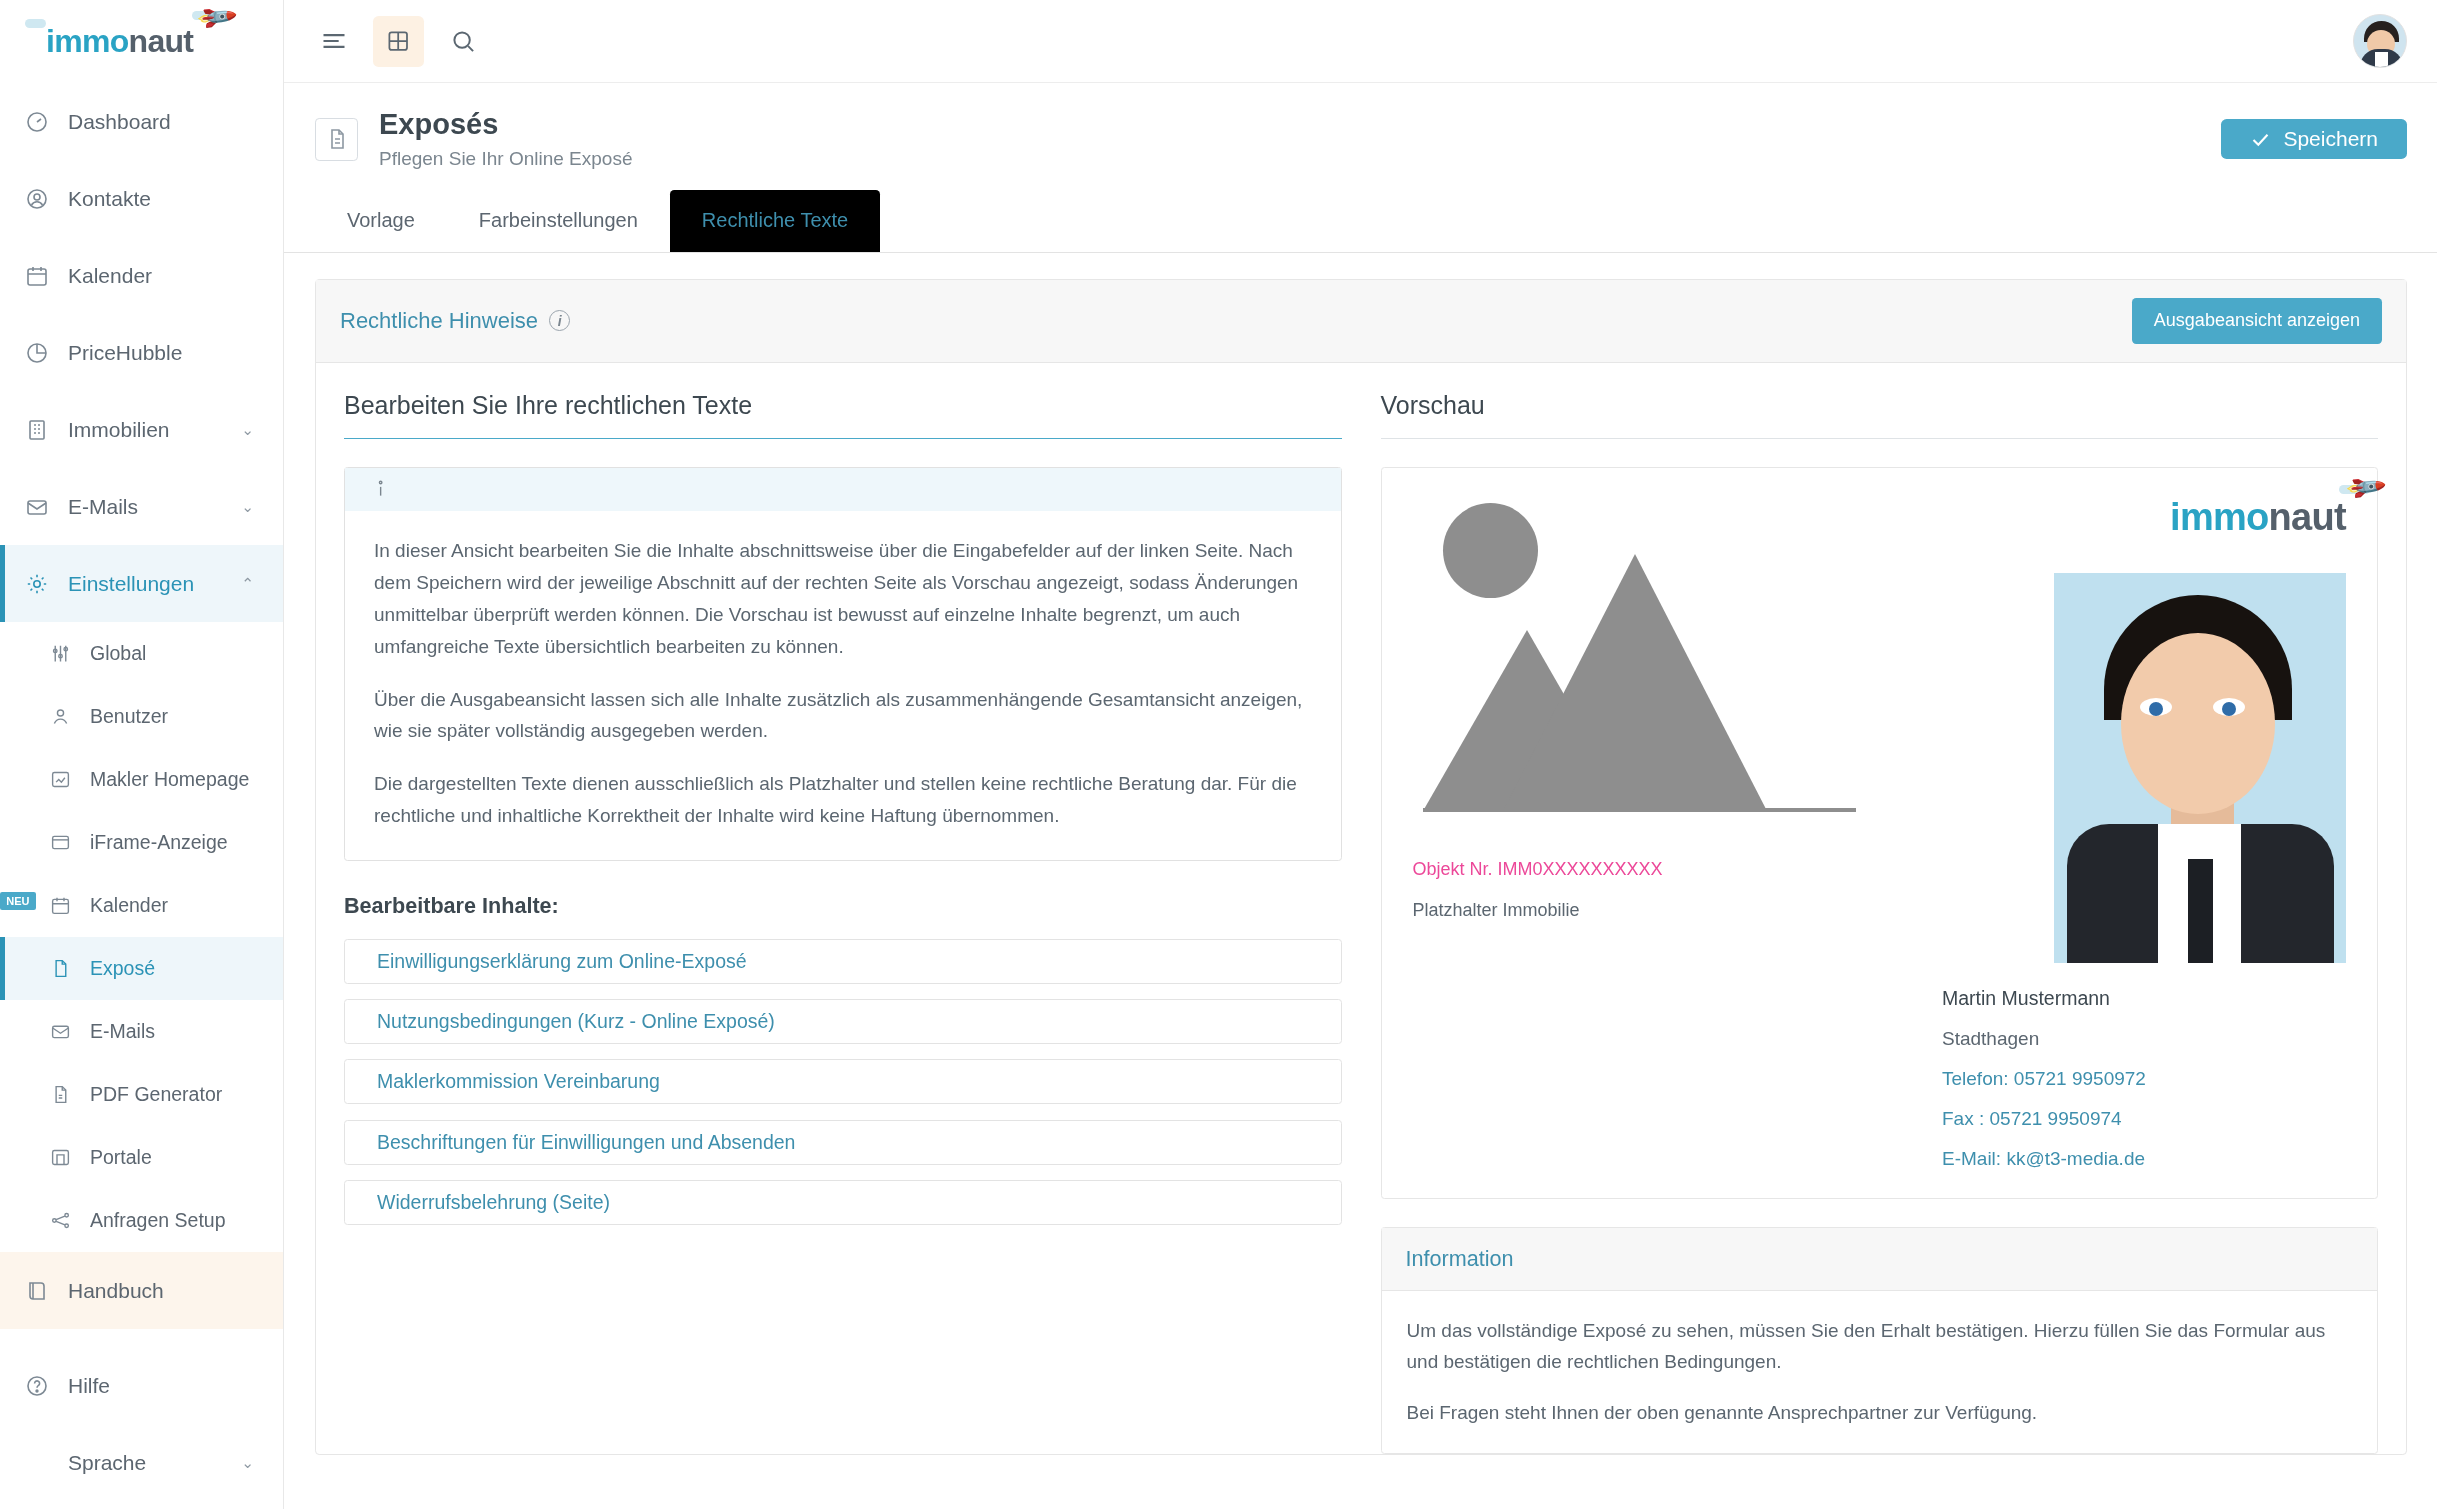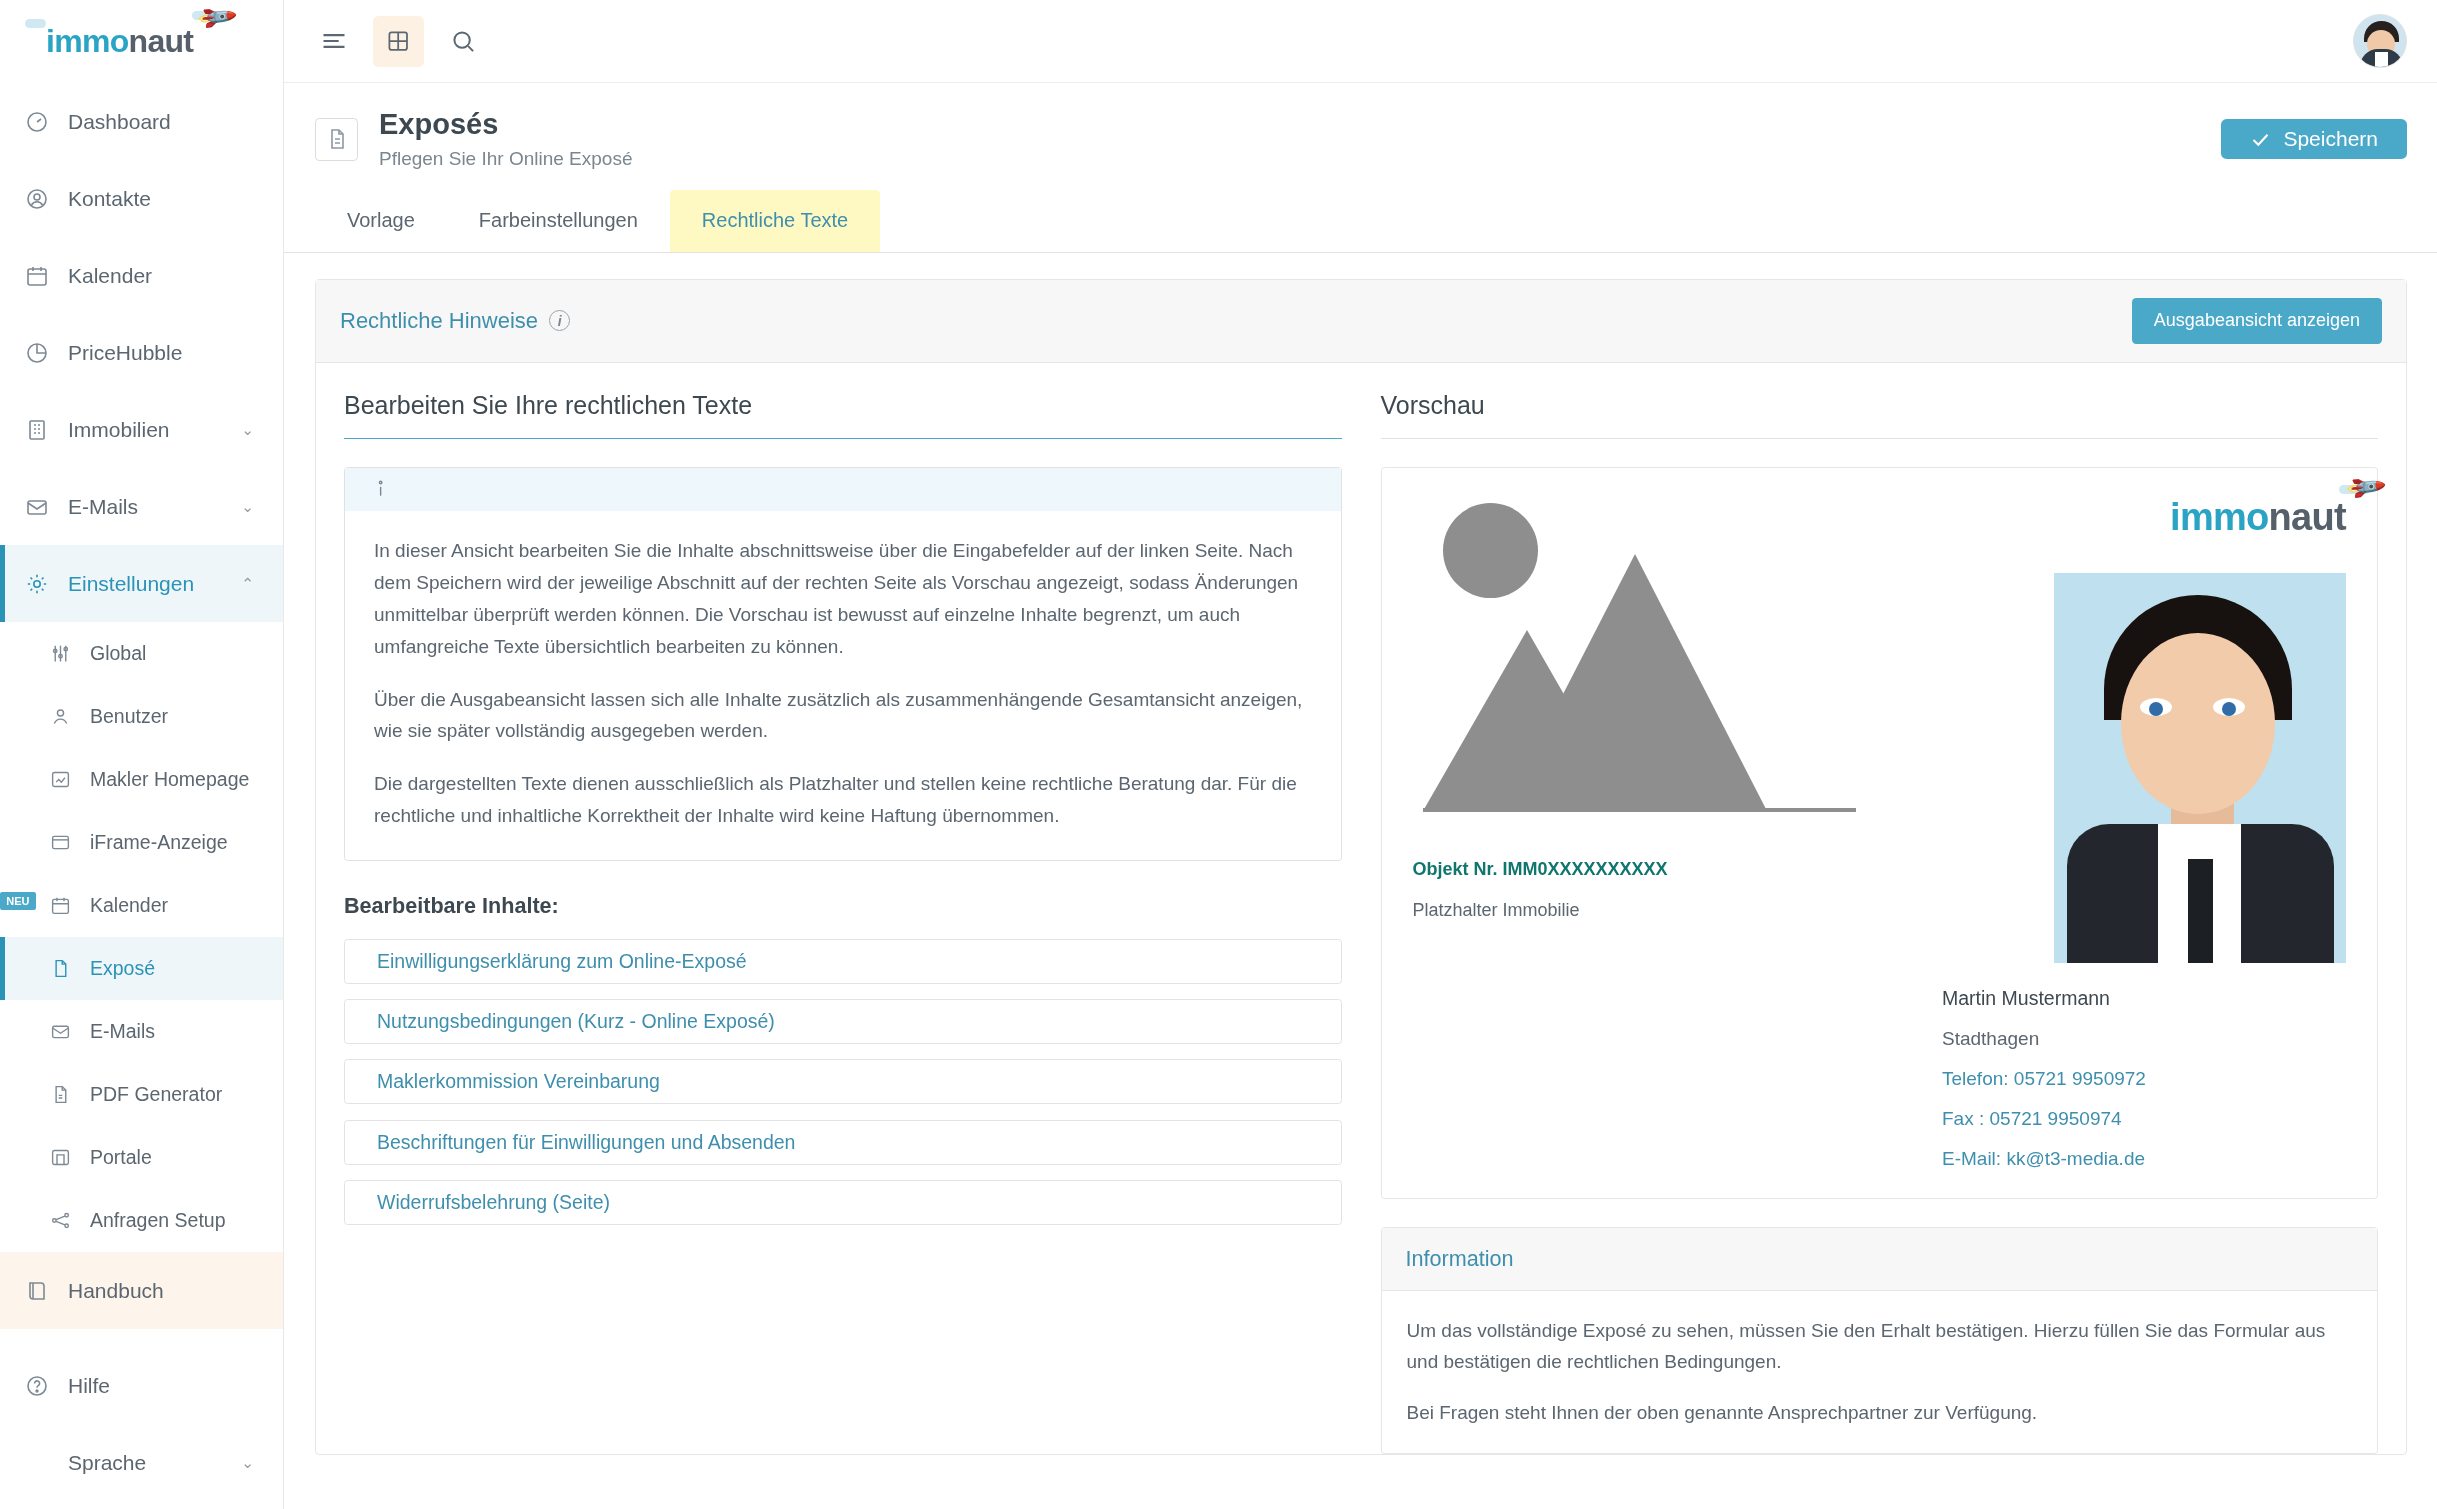--- a/index.html
+++ b/index.html
@@ -91,21 +91,21 @@
     display: flex; align-items: center; gap: 12.5px;
     font-family: "Liberation Sans", sans-serif;
   }
 
   
   .tabs { display: flex; border-bottom: 0.7px solid #e3e3e3; padding-left: 31px; }
   .tab {
     font-size: 20px; color: #5c6670; padding: 19.5px 32px; cursor: pointer;
     border-radius: 4.2px 4.2px 0 0;
   }
-  .tab.active { background: #fef9c3; color: #3e8fad; }
+  .tab.active { background: #000000; color: #3e8fad; }
 
   
   .panel { margin: 26.4px 31px 0 31px; border: 0.7px solid #e6e6e6; border-radius: 4.2px; background: #fff; }
   .panel-head {
     background: #f7f7f7; border-bottom: 0.7px solid #e6e6e6;
     display: flex; align-items: center; padding: 18px 24px;
   }
   .panel-title { font-size: 22px; color: #3e8fad; }
   .info-circle {
     width: 21px; height: 21px; border-radius: 50%; border: 1.4px solid #9aa4ad;
@@ -141,21 +141,21 @@
   
   .preview-card { border: 0.7px solid #e6e6e6; border-radius: 3.5px; margin-top: 28px; padding: 28px 31px; display: flex; gap: 25px; }
   .pv-left { flex: 1 1 0; min-width: 0; }
   .pv-img { position: relative; width: 100%; height: 355px; }
   .mountain-big { position: absolute; left: 18%; bottom: 40px; width: 0; height: 0;
     border-left: 132px solid transparent; border-right: 132px solid transparent; border-bottom: 257px solid #8e8e8e; }
   .mountain-small { position: absolute; left: 2%; bottom: 40px; width: 0; height: 0;
     border-left: 104px solid transparent; border-right: 104px solid transparent; border-bottom: 181px solid #8e8e8e; }
   .ground { position: absolute; left: 2%; right: 12%; bottom: 39px; height: 4.2px; background: #8e8e8e; }
   .sun { position: absolute; left: 6%; top: 7px; width: 95px; height: 95px; border-radius: 50%; background: #8e8e8e; }
-  .pv-objnr { font-size: 18px; font-weight: 700; color: #0f766e; margin-top: 8.3px; }
+  .pv-objnr { font-size: 18px; font-weight: 400; color: #ec4899; margin-top: 8.3px; }
   .pv-place { font-size: 18px; color: #5b6670; margin-top: 19.5px; }
 
   .pv-right { flex: 0 0 404px; }
   .pv-logo { display: flex; justify-content: flex-end; position: relative; height: 77px; }
   .pv-logo .logo-text { font-size: 38px; }
   .portrait { width: 292px; height: 390px; background: #bfe0ef; margin-left: auto; position: relative; overflow: hidden; }
   .p-hair { position:absolute; left:50px; top:22px; width:188px; height:125px; background:#17120f; border-radius: 94px 94px 0 0; }
   .p-face { position:absolute; left:67px; top:60px; width:154px; height:181px; background:#f2cbab; border-radius: 77px / 90px; }
   .p-eye { position:absolute; top:125px; width:32px; height:18px; background:#fff; border-radius: 50%; }
   .p-eye.l { left:86px; } .p-eye.r { left:159px; }

